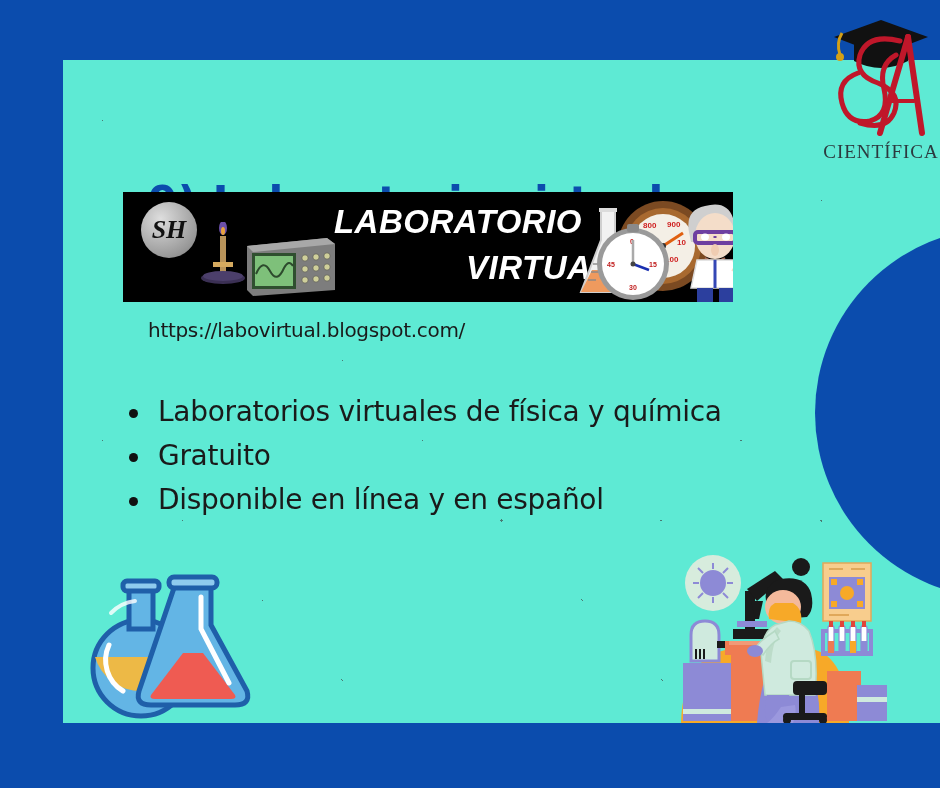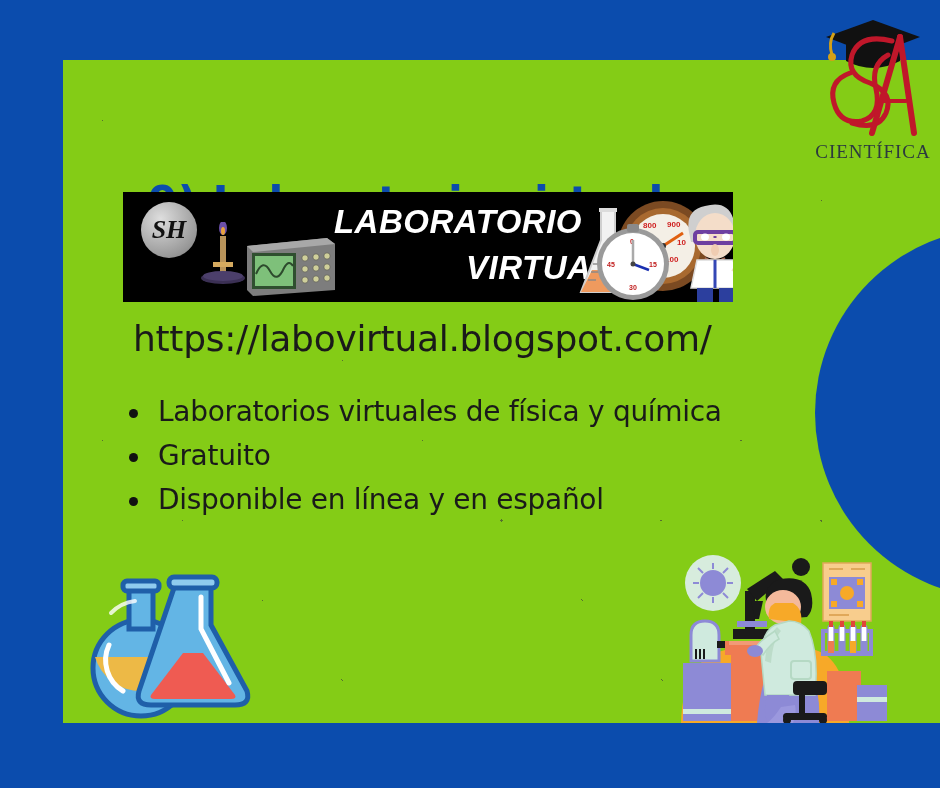--- a/index.html
+++ b/index.html
@@ -34,21 +34,21 @@
     left: 63px; top: 723px;
     width: 877px; height: 65px;
     background: #0B4CAD;
   }
 
   
   .canvas {
     position: absolute;
     left: 63px; top: 60px;
     width: 877px; height: 663px;
-    background: #84cc16;
+    background: #5eead4;
     overflow: hidden;
   }
 
   
   .dots {
     position: absolute;
     left: 0; top: 0;
     width: 100%; height: 100%;
     background-image:
       repeating-linear-gradient(45deg,
@@ -77,21 +77,21 @@
     top: 168px;
     width: 370px;
     height: 370px;
     border-radius: 50%;
     background: #0B4CAD;
   }
 
   
   .logo {
     position: absolute;
-    right: 8px;
+    right: 0;
     top: 3px;
     width: 118px;
     height: 162px;
     text-align: center;
   }
   .logo svg { display: block; }
   .logo-word {
     position: absolute;
     left: 0; right: 0;
     bottom: 2px;
@@ -154,24 +154,24 @@
     font-size: 26px;
     color: #111;
     display: flex;
     align-items: center;
     justify-content: center;
   }
 
   
   .url {
     position: absolute;
-    left: 70px;
+    left: 85px;
     top: 258px;
     font-family: "DejaVu Sans", sans-serif;
-    font-size: 36px;
+    font-size: 20px;
     color: #1a1a1a;
     letter-spacing: -0.3px;
   }
 
   
   .bullets {
     position: absolute;
     left: 48px;
     top: 316px;
     margin: 14px;

